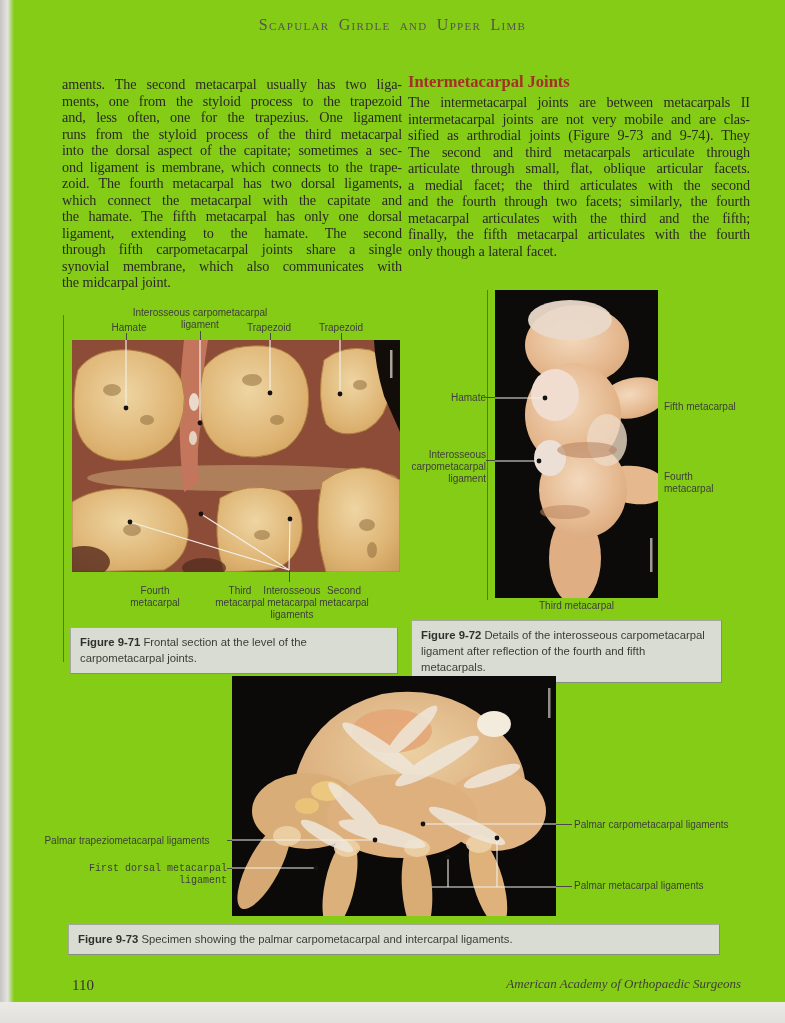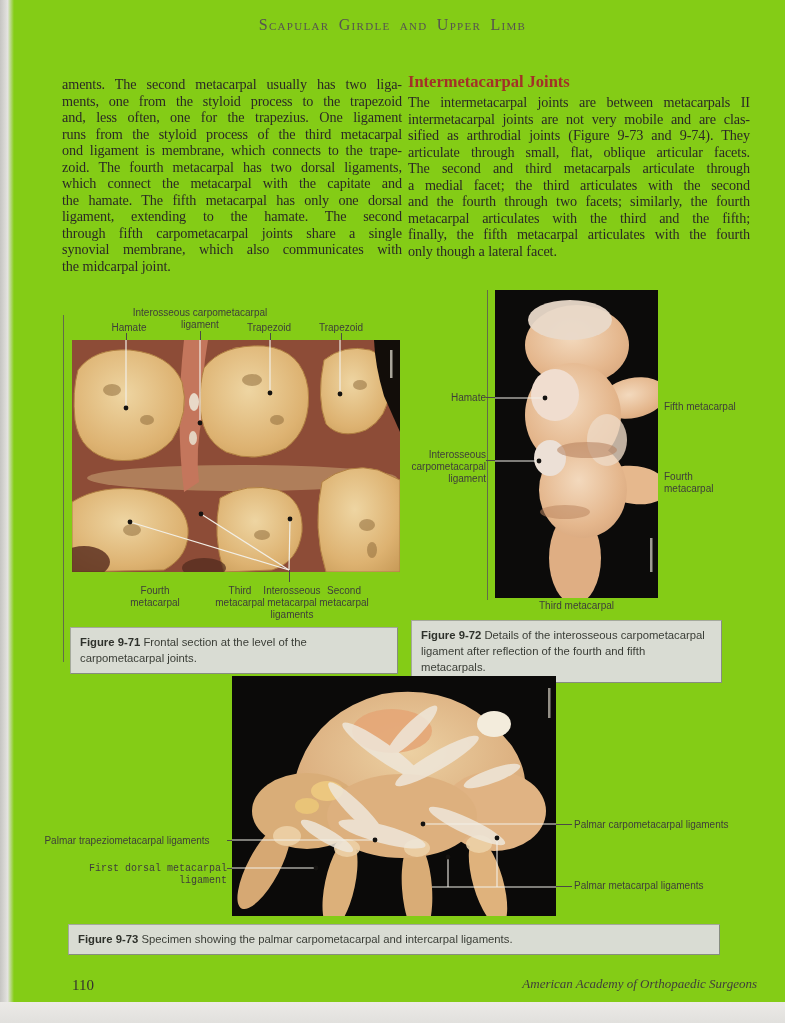--- a/index.html
+++ b/index.html
@@ -37,37 +37,38 @@
 <div class="page">
   <div class="scan-edge"></div>
 
   <div class="runhead">Scapular Girdle and Upper Limb</div>
 
   <div class="col" style="left:62px;top:76px;width:340px;">
     <div class="jline">aments. The second metacarpal usually has two liga-</div>
     <div class="jline">ments, one from the styloid process to the trapezoid</div>
     <div class="jline">and, less often, one for the trapezius. One ligament</div>
     <div class="jline">runs from the styloid process of the third metacarpal</div>
+    <div class="jline">into the dorsal aspect of the capitate; sometimes a sec-</div>
     <div class="jline">ond ligament is membrane, which connects to the trape-</div>
     <div class="jline">zoid. The fourth metacarpal has two dorsal ligaments,</div>
     <div class="jline">which connect the metacarpal with the capitate and</div>
     <div class="jline">the hamate. The fifth metacarpal has only one dorsal</div>
     <div class="jline">ligament, extending to the hamate. The second</div>
     <div class="jline">through fifth carpometacarpal joints share a single</div>
     <div class="jline">synovial membrane, which also communicates with</div>
     <div class="jline last">the midcarpal joint.</div>
   </div>
 
   <div class="h2red" style="left:408px;top:72px;">Intermetacarpal Joints</div>
   <div class="col" style="left:408px;top:94px;width:342px;">
     <div class="jline">The intermetacarpal joints are between metacarpals II</div>
     <div class="jline">intermetacarpal joints are not very mobile and are clas-</div>
     <div class="jline">sified as arthrodial joints (Figure 9-73 and 9-74). They</div>
+    <div class="jline">The second and third metacarpals articulate through</div>
     <div class="jline">articulate through small, flat, oblique articular facets.</div>
-    <div class="jline">The second and third metacarpals articulate through</div>
     <div class="jline">a medial facet; the third articulates with the second</div>
     <div class="jline">and the fourth through two facets; similarly, the fourth</div>
     <div class="jline">metacarpal articulates with the third and the fifth;</div>
     <div class="jline">finally, the fifth metacarpal articulates with the fourth</div>
     <div class="jline last">only though a lateral facet.</div>
   </div>
 
   <div class="vrule" style="left:63px;top:315px;height:347px;"></div>
 
   <div class="flab tc" style="left:115px;top:307px;width:170px;">Interosseous carpometacarpal ligament</div>
@@ -259,16 +260,16 @@
   <div class="flab tl" style="left:574px;top:880px;width:170px;">Palmar metacarpal ligaments</div>
   <div class="dash" style="left:556px;top:824px;width:16px;"></div>
   <div class="dash" style="left:556px;top:886px;width:16px;"></div>
 
   <div class="cap" style="left:68px;top:924px;width:652px;">
     <b>Figure 9-73</b>
     <span>Specimen showing the palmar carpometacarpal and intercarpal ligaments.</span>
   </div>
 
   <div class="pnum" style="left:72px;top:977px;">110</div>
-  <div class="pub" style="right:28px;top:976px;">American Academy of Orthopaedic Surgeons</div>
+  <div class="pub" style="right:44px;top:976px;">American Academy of Orthopaedic Surgeons</div>
 
   <div class="scan-bottom"></div>
 </div>
 
 </body></html>

